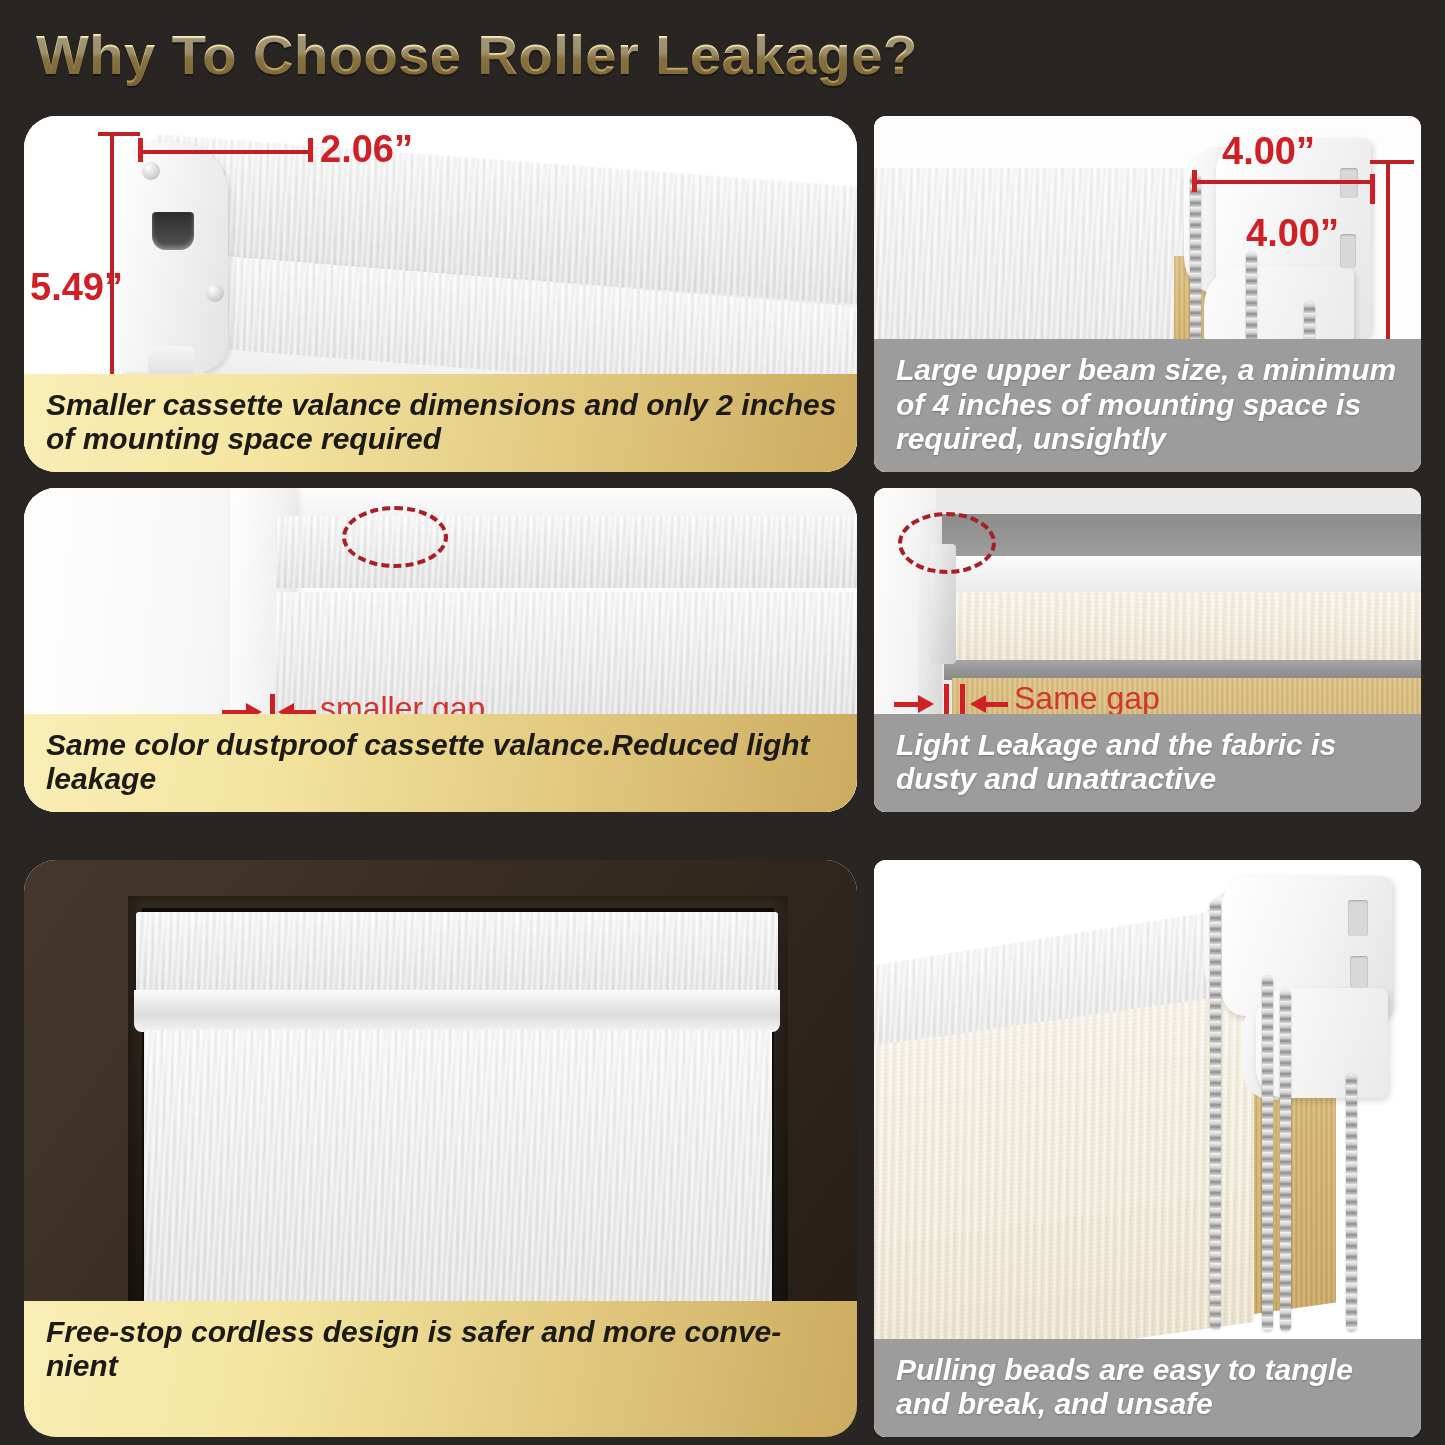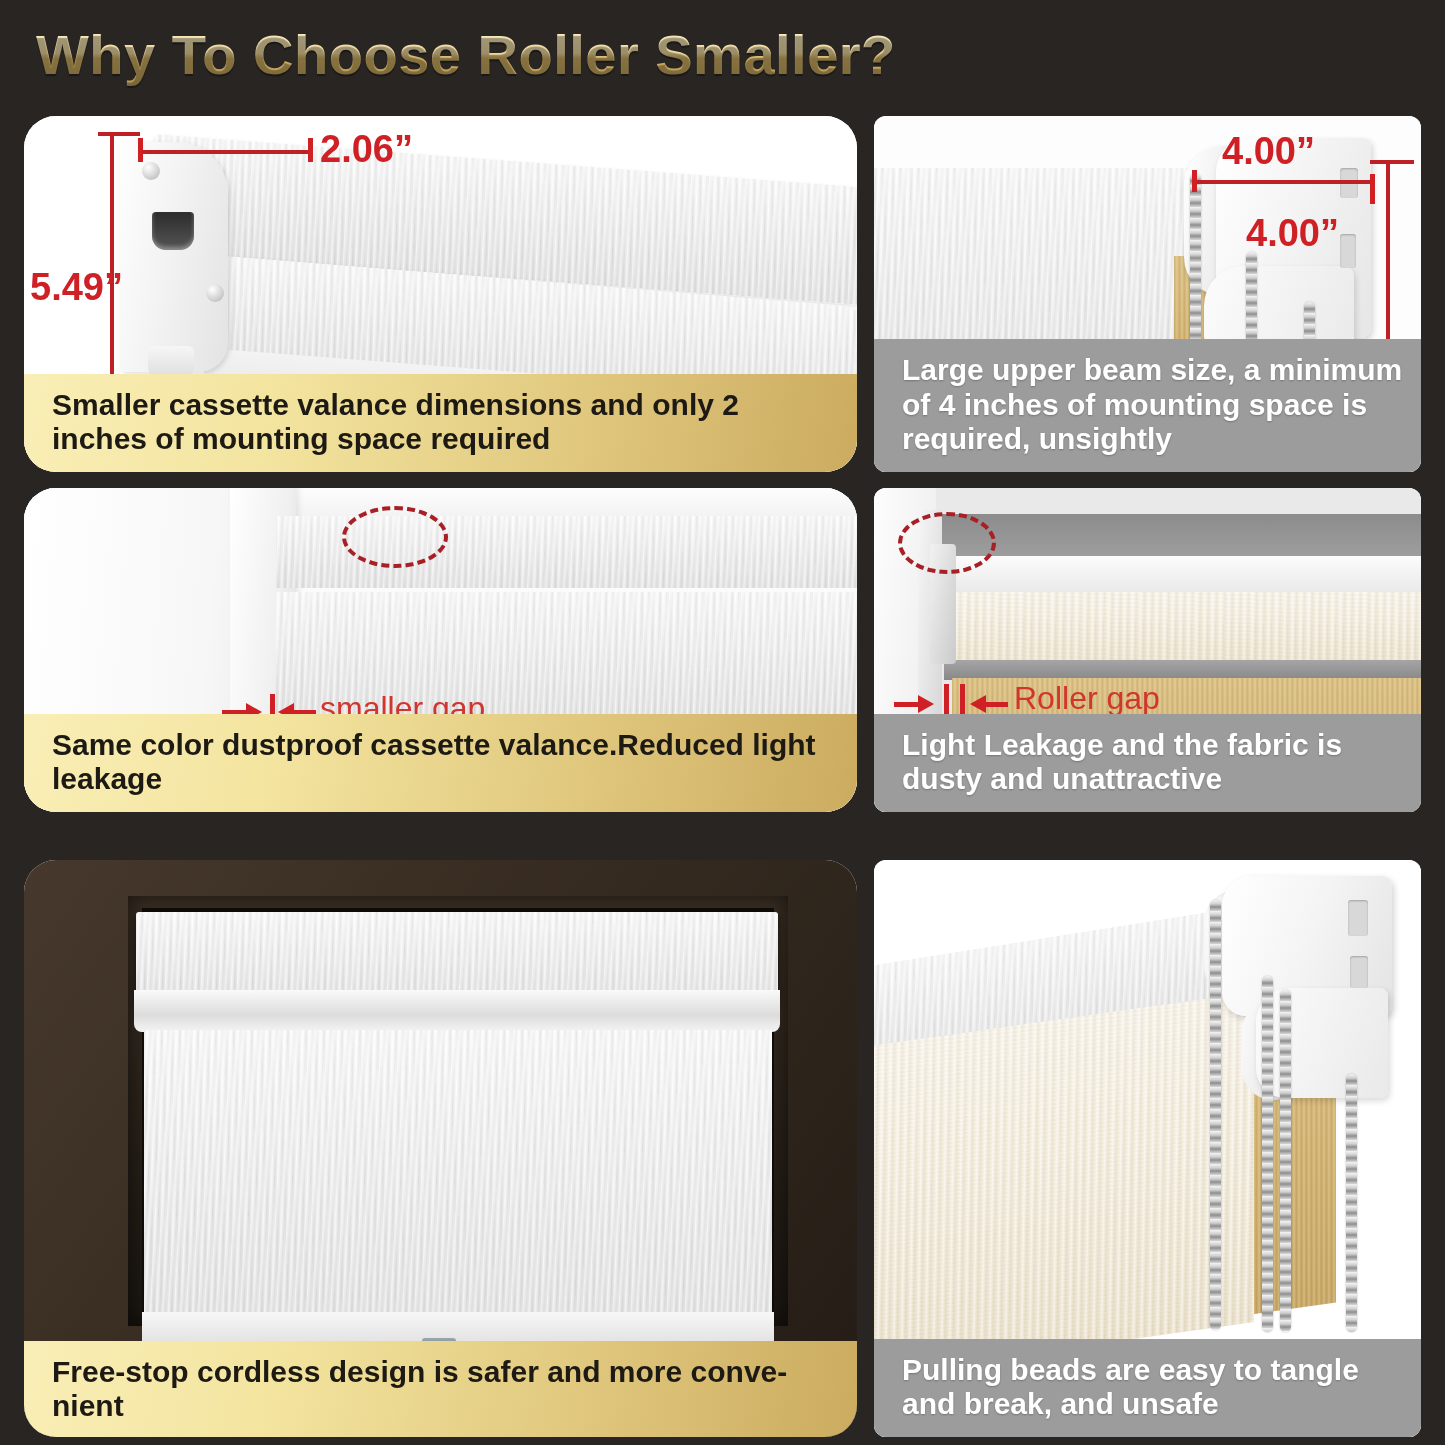--- a/index.html
+++ b/index.html
@@ -40,39 +40,40 @@
   
   .r1{ top:8px;   height:356px; }
   .r2{ top:380px; height:324px; }
   .r3{ top:752px; height:577px; }
   .cL{ left:24px;  width:833px; }
   .cR{ left:874px; width:547px; }
 
   
   .cap{
     position:absolute; left:0; right:0; bottom:0;
-    padding:14px 16px 16px 28px;
+    padding:14px 16px 16px 22px;
     font-weight:bold;
     line-height:1.14;
+    font-style:italic;
   }
   .cap.gold{
     background:linear-gradient(100deg,#f8ecb0 0%,#f3e3a0 28%,#e3cb82 62%,#cda køb 100%);
     background:linear-gradient(100deg,#f9eeb6 0%,#f3e49f 30%,#e1c97f 65%,#cbab5f 100%);
     color:#1d1a14;
     font-size:30px;
     border-bottom-left-radius:20px;
     border-bottom-right-radius:20px;
   }
   .cap.gray{
     background:#9c9c9c;
     color:#ffffff;
     font-size:30px;
     text-shadow:0 1px 2px rgba(0,0,0,.25);
   }
-  .cap.r3gold{ height:96px; }
+  .cap.r3gold{ height:136px; }
 
   
   .img{ position:absolute; inset:0; }
 
   
   .fabric{
     background:
       repeating-linear-gradient(93deg,
         rgba(0,0,0,0.045) 0px, rgba(0,0,0,0.0) 2px,
         rgba(255,255,255,0.55) 3px, rgba(0,0,0,0.03) 6px),
@@ -357,21 +358,21 @@
   }
   #p6 .floor{
     position:absolute; left:0; bottom:78px; width:100%; height:12px;
     background:#9e9e9e;
   }
 </style>
 </head>
 <body>
 
 <div class="title-bar">
-  <div class="title-text">Why To Choose Roller Smaller?</div>
+  <div class="title-text">Why To Choose Roller Leakage?</div>
 </div>
 
 <div class="grid">
 
   <div class="panel left r1 cL" id="p1">
     <div class="img">
       <div class="bg"></div>
       <div class="valance-top fabric"></div>
       <div class="valance-bot fabric"></div>
       <div class="valance-skirt"></div>
@@ -457,21 +458,21 @@
       <div class="clip"></div>
 
       <div class="ellipse" style="left:24px;top:24px;width:98px;height:62px;"></div>
 
       <div class="arrow-stem" style="left:20px;top:214px;width:26px;"></div>
       <div class="arrow-r" style="left:44px;top:207px;"></div>
       <div class="tick" style="left:70px;top:196px;height:38px;"></div>
       <div class="tick" style="left:86px;top:196px;height:38px;"></div>
       <div class="arrow-l" style="left:96px;top:207px;"></div>
       <div class="arrow-stem" style="left:112px;top:214px;width:22px;"></div>
-      <div class="gaplabel" style="left:140px;top:192px;font-size:32px;">Roller gap</div>
+      <div class="gaplabel" style="left:140px;top:192px;font-size:32px;">Same gap</div>
     </div>
     <div class="cap gray">Light Leakage and the fabric is dusty and unattractive</div>
   </div>
 
   <div class="panel left r3 cL" id="p5">
     <div class="img">
       <div class="bg"></div>
       <div class="recess"></div>
       <div class="recess-in"></div>
 

